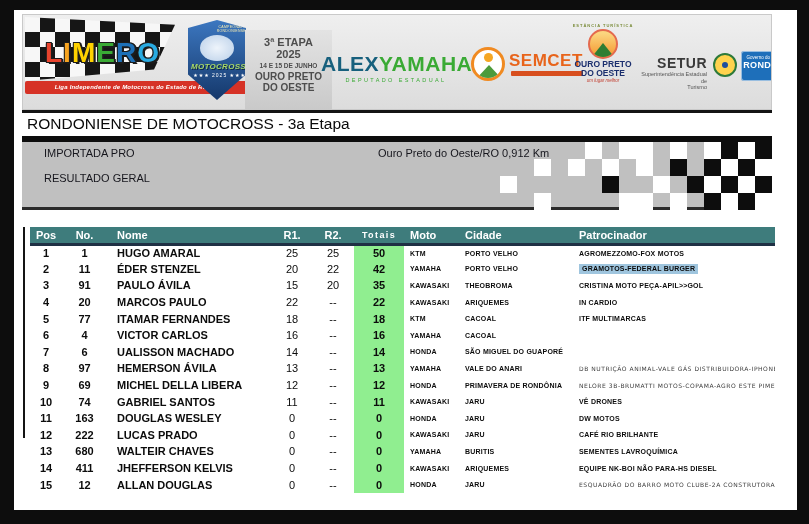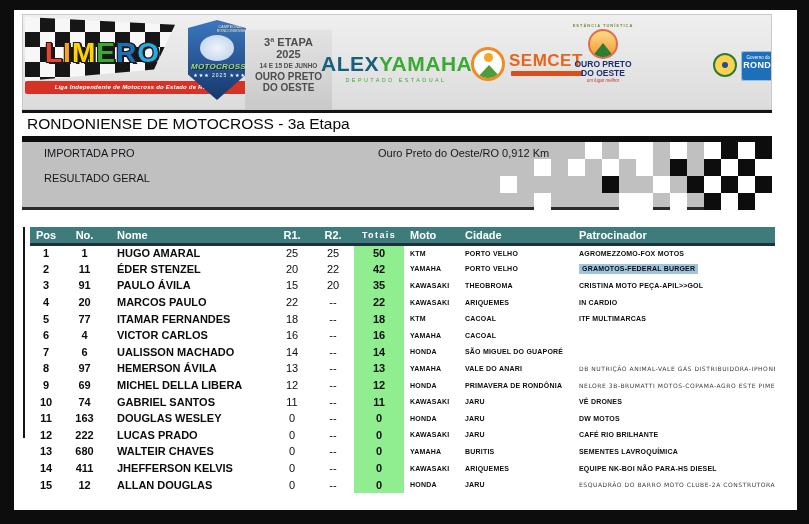--- a/index.html
+++ b/index.html
@@ -149,20 +149,25 @@
       <div class="ouro">
         <div class="ouro-arc">ESTÂNCIA TURÍSTICA</div>
         <div class="ouro-circle">
           <div class="ouro-mtn"></div>
         </div>
         <div class="ouro-l1">OURO PRETO</div>
         <div class="ouro-l2">DO OESTE</div>
         <div class="ouro-script">um lugar melhor</div>
       </div>
 
+      <div class="setur">
+        <div class="setur-name">SETUR</div>
+        <div class="setur-sub">Superintendência Estadual de</div>
+        <div class="setur-sub">Turismo</div>
+      </div>
 
       <div class="ro-crest">
         <div class="ro-crest-dot"></div>
       </div>
       <div class="ro-box">
         <div class="ro-gov">Governo do Estado de</div>
         <div class="ro-name">RONDÔNIA</div>
       </div>
     </div>
 

